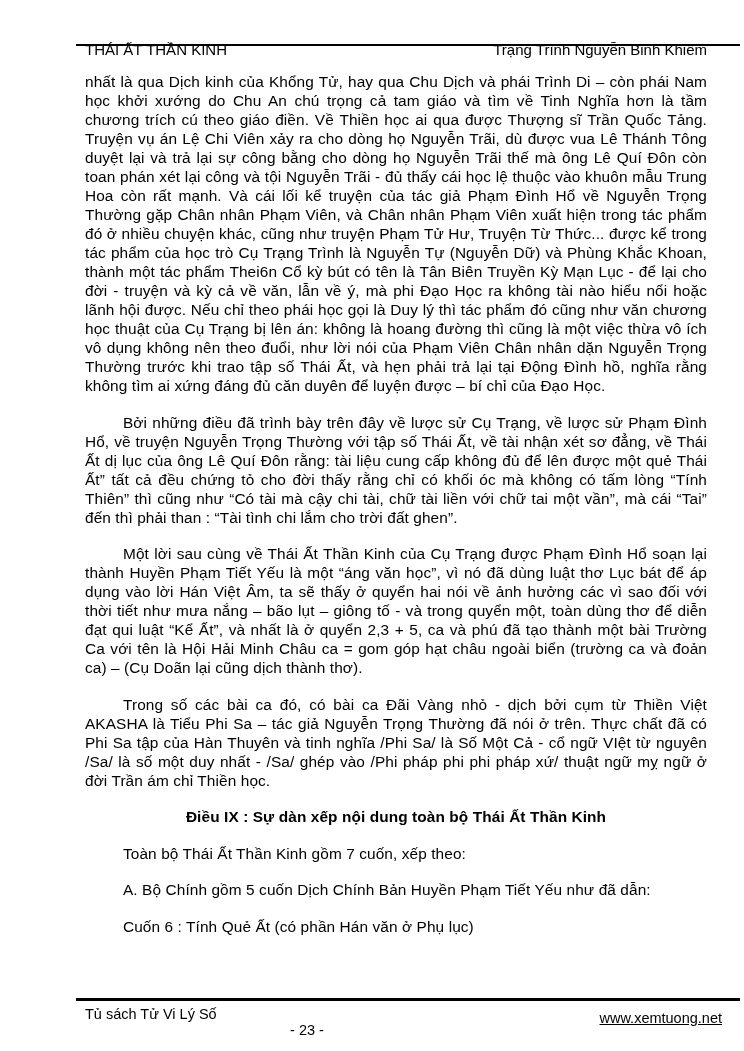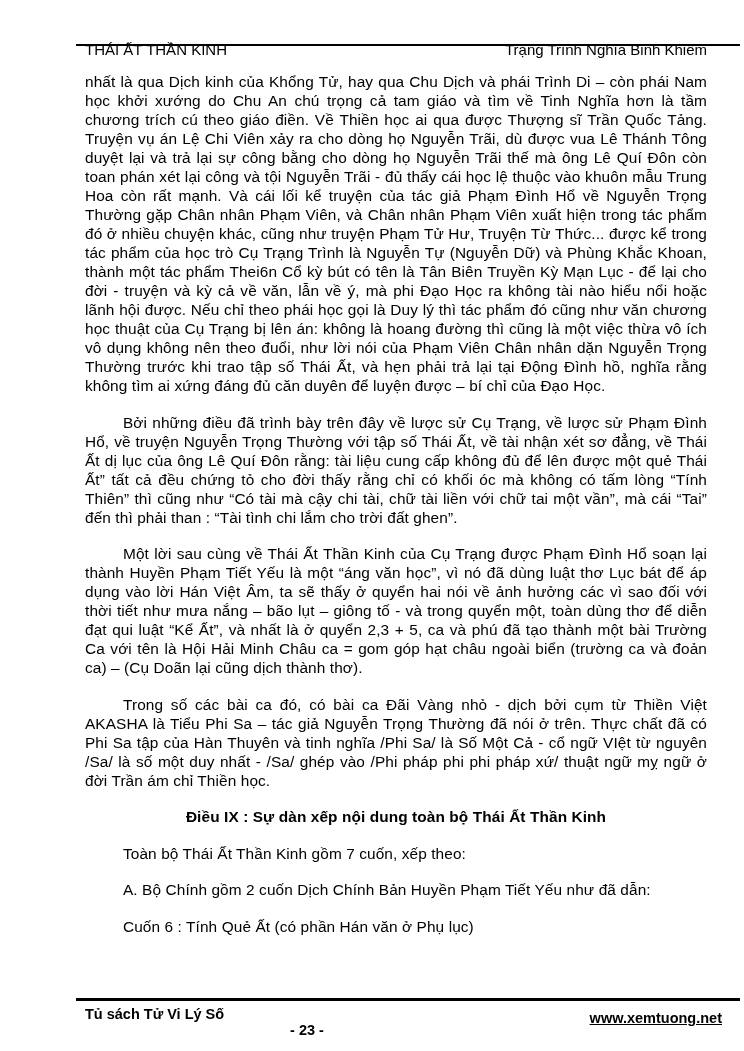--- a/index.html
+++ b/index.html
@@ -25,45 +25,44 @@
     font-size:15.4px;line-height:19px;
     text-align:justify;
     letter-spacing:0.1px;
   }
   .content p{margin:0 0 17.5px 0;}
   .content p.indent{text-indent:38px;}
   .content p.heading{font-weight:bold;text-align:center;}
   .footer{
     position:absolute;top:1006px;left:85px;width:637px;height:20px;
     font-size:14.5px;
-    font-weight:bold;
   }
   .footer .f-left{position:absolute;left:0;top:0;}
   .footer .f-center{position:absolute;left:222px;top:0;transform:translateX(-50%);margin-top:16px;}
   .footer .f-right{position:absolute;right:0;top:4px;text-decoration:underline;cursor:pointer;}
 </style>
 </head>
 <body>
 
 <div class="page">
 
   <div class="header">
     <span>THÁI ẤT THẦN KINH</span>
-    <span>Trạng Trình Nghĩa Bỉnh Khiêm</span>
+    <span>Trạng Trình Nguyễn Bỉnh Khiêm</span>
   </div>
   <div class="rule header-rule"></div>
 
   <div class="content">
       <p class="">nhất là qua Dịch kinh của Khổng Tử, hay qua Chu Dịch và phái Trình Di – còn phái Nam học khởi xướng do Chu An chú trọng cả tam giáo và tìm về Tinh Nghĩa hơn là tầm chương trích cú theo giáo điền. Về Thiền học ai qua được Thượng sĩ Trần Quốc Tảng. Truyện vụ án Lệ Chi Viên xảy ra cho dòng họ Nguyễn Trãi, dù được vua Lê Thánh Tông duyệt lại và trả lại sự công bằng cho dòng họ Nguyễn Trãi thế mà ông Lê Quí Đôn còn toan phán xét lại công và tội Nguyễn Trãi - đủ thấy cái học lệ thuộc vào khuôn mẫu Trung Hoa còn rất mạnh. Và cái lối kể truyện của tác giả Phạm Đình Hổ về Nguyễn Trọng Thường gặp Chân nhân Phạm Viên, và Chân nhân Phạm Viên xuất hiện trong tác phẩm đó ở nhiều chuyện khác, cũng như truyện Phạm Tử Hư, Truyện Từ Thức... được kể trong tác phẩm của học trò Cụ Trạng Trình là Nguyễn Tự (Nguyễn Dữ) và Phùng Khắc Khoan, thành một tác phẩm Thei6n Cổ kỳ bút có tên là Tân Biên Truyền Kỳ Mạn Lục - để lại cho đời - truyện và kỳ cả về văn, lẫn về ý, mà phi Đạo Học ra không tài nào hiểu nổi hoặc lãnh hội được. Nếu chỉ theo phái học gọi là Duy lý thì tác phẩm đó cũng như văn chương học thuật của Cụ Trạng bị lên án: không là hoang đường thì cũng là một việc thừa vô ích vô dụng không nên theo đuổi, như lời nói của Phạm Viên Chân nhân dặn Nguyễn Trọng Thường trước khi trao tập số Thái Ất, và hẹn phải trả lại tại Động Đình hồ, nghĩa rằng không tìm ai xứng đáng đủ căn duyên để luyện được – bí chỉ của Đạo Học.</p>
       <p class=" indent">Bởi những điều đã trình bày trên đây về lược sử Cụ Trạng, về lược sử Phạm Đình Hổ, về truyện Nguyễn Trọng Thường với tập số Thái Ất, về tài nhận xét sơ đẳng, về Thái Ất dị lục của ông Lê Quí Đôn rằng: tài liệu cung cấp không đủ để lên được một quẻ Thái Ất” tất cả đều chứng tỏ cho đời thấy rằng chỉ có khối óc mà không có tấm lòng “Tính Thiên” thì cũng như “Có tài mà cậy chi tài, chữ tài liền với chữ tai một vần”, mà cái “Tai” đến thì phải than : “Tài tình chi lắm cho trời đất ghen”.</p>
       <p class=" indent">Một lời sau cùng về Thái Ất Thần Kinh của Cụ Trạng được Phạm Đình Hổ soạn lại thành Huyền Phạm Tiết Yếu là một “áng văn học”, vì nó đã dùng luật thơ Lục bát để áp dụng vào lời Hán Việt Âm, ta sẽ thấy ở quyển hai nói về ảnh hưởng các vì sao đối với thời tiết như mưa nắng – bão lụt – giông tố - và trong quyển một, toàn dùng thơ để diễn đạt qui luật “Kể Ất”, và nhất là ở quyển 2,3 + 5, ca và phú đã tạo thành một bài Trường Ca với tên là Hội Hải Minh Châu ca = gom góp hạt châu ngoài biển (trường ca và đoản ca) – (Cụ Doãn lại cũng dịch thành thơ).</p>
       <p class=" indent">Trong số các bài ca đó, có bài ca Đãi Vàng nhỏ - dịch bởi cụm từ Thiền Việt AKASHA là Tiểu Phi Sa – tác giả Nguyễn Trọng Thường đã nói ở trên. Thực chất đã có Phi Sa tập của Hàn Thuyên và tinh nghĩa /Phi Sa/ là Số Một Cả - cổ ngữ VIệt từ nguyên /Sa/ là số một duy nhất - /Sa/ ghép vào /Phi pháp phi phi pháp xứ/ thuật ngữ mỵ ngữ ở đời Trần ám chỉ Thiền học.</p>
       <p class="heading">Điều IX : Sự dàn xếp nội dung toàn bộ Thái Ất Thần Kinh</p>
       <p class=" indent">Toàn bộ Thái Ất Thần Kinh gồm 7 cuốn, xếp theo:</p>
-      <p class=" indent">A. Bộ Chính gồm 2 cuốn Dịch Chính Bản Huyền Phạm Tiết Yếu như đã dẫn:</p>
+      <p class=" indent">A. Bộ Chính gồm 5 cuốn Dịch Chính Bản Huyền Phạm Tiết Yếu như đã dẫn:</p>
       <p class=" indent">Cuốn 6 : Tính Quẻ Ất (có phần Hán văn ở Phụ lục)</p>
     </div>
 
   <div class="rule footer-rule"></div>
   <div class="footer">
     <span class="f-left">Tủ sách Tử Vi Lý Số</span>
     <span class="f-center">- 23 -</span>
     <span class="f-right">www.xemtuong.net</span>
   </div>
 

